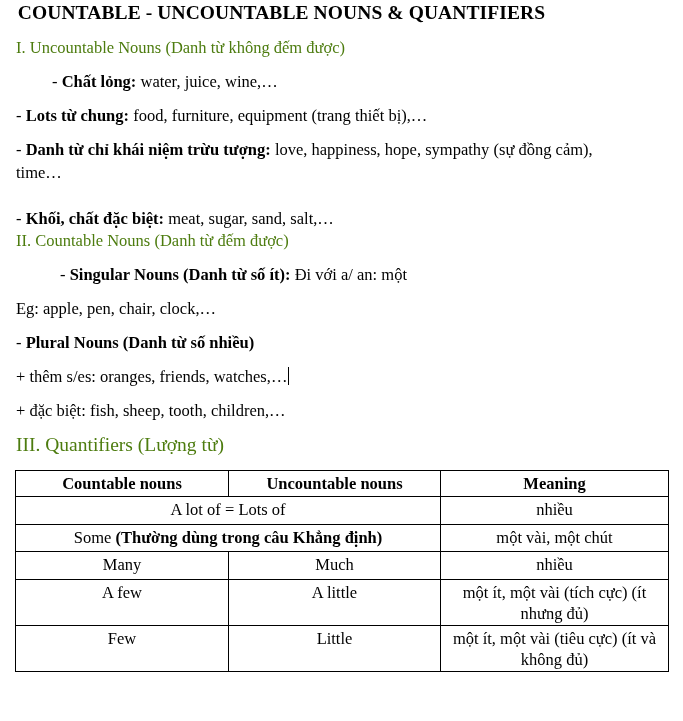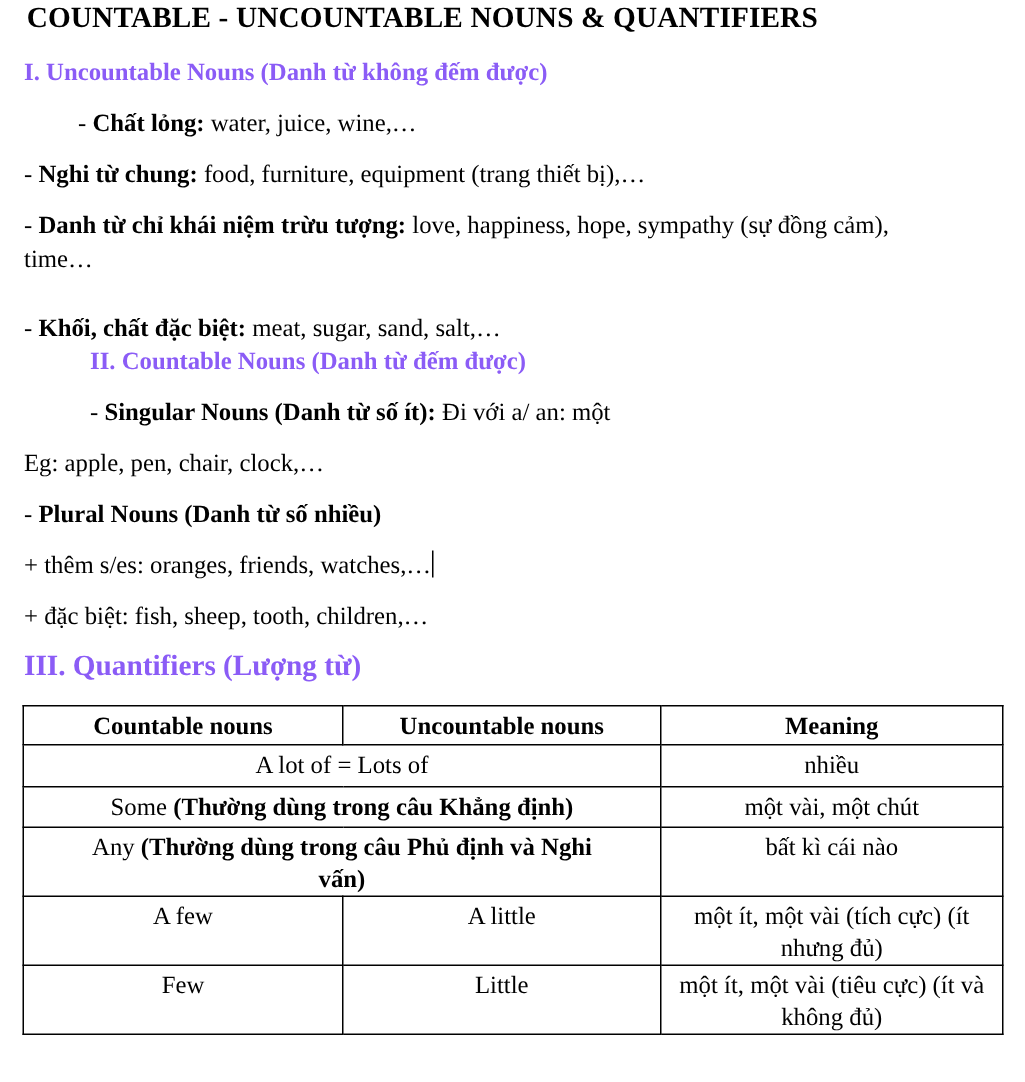--- a/index.html
+++ b/index.html
@@ -1,21 +1,21 @@
 <!DOCTYPE html>
 <html><head>
 <meta charset="utf-8">
 <style>
   html, body { margin: 0; padding: 0; background: #ffffff; }
   body { width: 683px; height: 721px; position: relative; overflow: hidden;
          font-family: "Liberation Serif", "DejaVu Serif", serif; color: #000; }
   .title { position: absolute; top: 2px; left: 0; width: 563px; text-align: center;
            font-weight: bold; font-size: 19.5px; letter-spacing: 0.1px; }
   .line { position: absolute; left: 16px; font-size: 16.5px; white-space: nowrap; }
-  .heading { color: #8b5cf6; font-weight: bold; }
+  .heading { color: #4d7c0f; font-weight: normal; }
   .h3 { font-size: 19.5px; }
   b { font-weight: bold; }
   .cursor { display: inline-block; width: 1px; height: 18px; background: #000; vertical-align: -3px; margin-left: 1px; }
   table { position: absolute; left: 15px; top: 470px; width: 653px; border-collapse: collapse;
           font-size: 16.5px; table-layout: fixed; }
   td, th { border: 1.3px solid #000; text-align: center; vertical-align: top; padding: 2px 4px 1px 4px; line-height: 21px; }
   th { font-weight: bold; height: 22px; }
   .r1 td { height: 24px; }
   .r2 td { height: 23px; }
   .r3 td { height: 38px; }
@@ -28,33 +28,33 @@
 
 <div class="title">COUNTABLE - UNCOUNTABLE NOUNS &amp; QUANTIFIERS</div>
 
 <div class="line heading" style="top:38px;">I. Uncountable Nouns (Danh từ không đếm được)</div>
 
 <div class="line" style="top:72px;margin-left:36px;">
   <span>- </span><b>Chất lỏng:</b><span> water, juice, wine,…</span>
 </div>
 
 <div class="line" style="top:106px;">
-  <span>- </span><b>Nghi từ chung:</b><span> food, furniture, equipment (trang thiết bị),…</span>
+  <span>- </span><b>Lots từ chung:</b><span> food, furniture, equipment (trang thiết bị),…</span>
 </div>
 
 <div class="line" style="top:140px;">
   <span>- </span><b>Danh từ chỉ khái niệm trừu tượng:</b><span> love, happiness, hope, sympathy (sự đồng cảm),</span>
 </div>
 <div class="line" style="top:163px;">time…</div>
 
 <div class="line" style="top:197px;margin-top:12px;">
   <span>- </span><b>Khối, chất đặc biệt:</b><span> meat, sugar, sand, salt,…</span>
 </div>
 
-<div class="line heading" style="top:231px;margin-left:44px;">II. Countable Nouns (Danh từ đếm được)</div>
+<div class="line heading" style="top:231px;">II. Countable Nouns (Danh từ đếm được)</div>
 
 <div class="line" style="top:265px;margin-left:44px;">
   <span>- </span><b>Singular Nouns (Danh từ số ít):</b><span> Đi với a/ an: một</span>
 </div>
 
 <div class="line" style="top:299px;">Eg: apple, pen, chair, clock,…</div>
 
 <div class="line" style="top:333px;">
   <span>- </span><b>Plural Nouns (Danh từ số nhiều)</b>
 </div>
@@ -80,23 +80,24 @@
     <th>Meaning</th>
   </tr>
   <tr class="r1">
     <td colspan="2">A lot of = Lots of</td>
     <td>nhiều</td>
   </tr>
   <tr class="r2">
     <td colspan="2"><span>Some </span><b>(Thường dùng trong câu Khẳng định)</b></td>
     <td>một vài, một chút</td>
   </tr>
-  <tr class="r3">
-    <td colspan="2" style="padding-left:30px;padding-right:30px;"><span>Any </span><b>(Thường dùng trong câu Phủ định và Nghi vấn)</b></td>
-    <td>bất kì cái nào</td>
+  <tr class="r4">
+    <td>Many</td>
+    <td>Much</td>
+    <td>nhiều</td>
   </tr>
   <tr class="r5">
     <td>A few</td>
     <td>A little</td>
     <td>một ít, một vài (tích cực) (ít nhưng đủ)</td>
   </tr>
   <tr class="r6">
     <td>Few</td>
     <td>Little</td>
     <td>một ít, một vài (tiêu cực) (ít và không đủ)</td>

